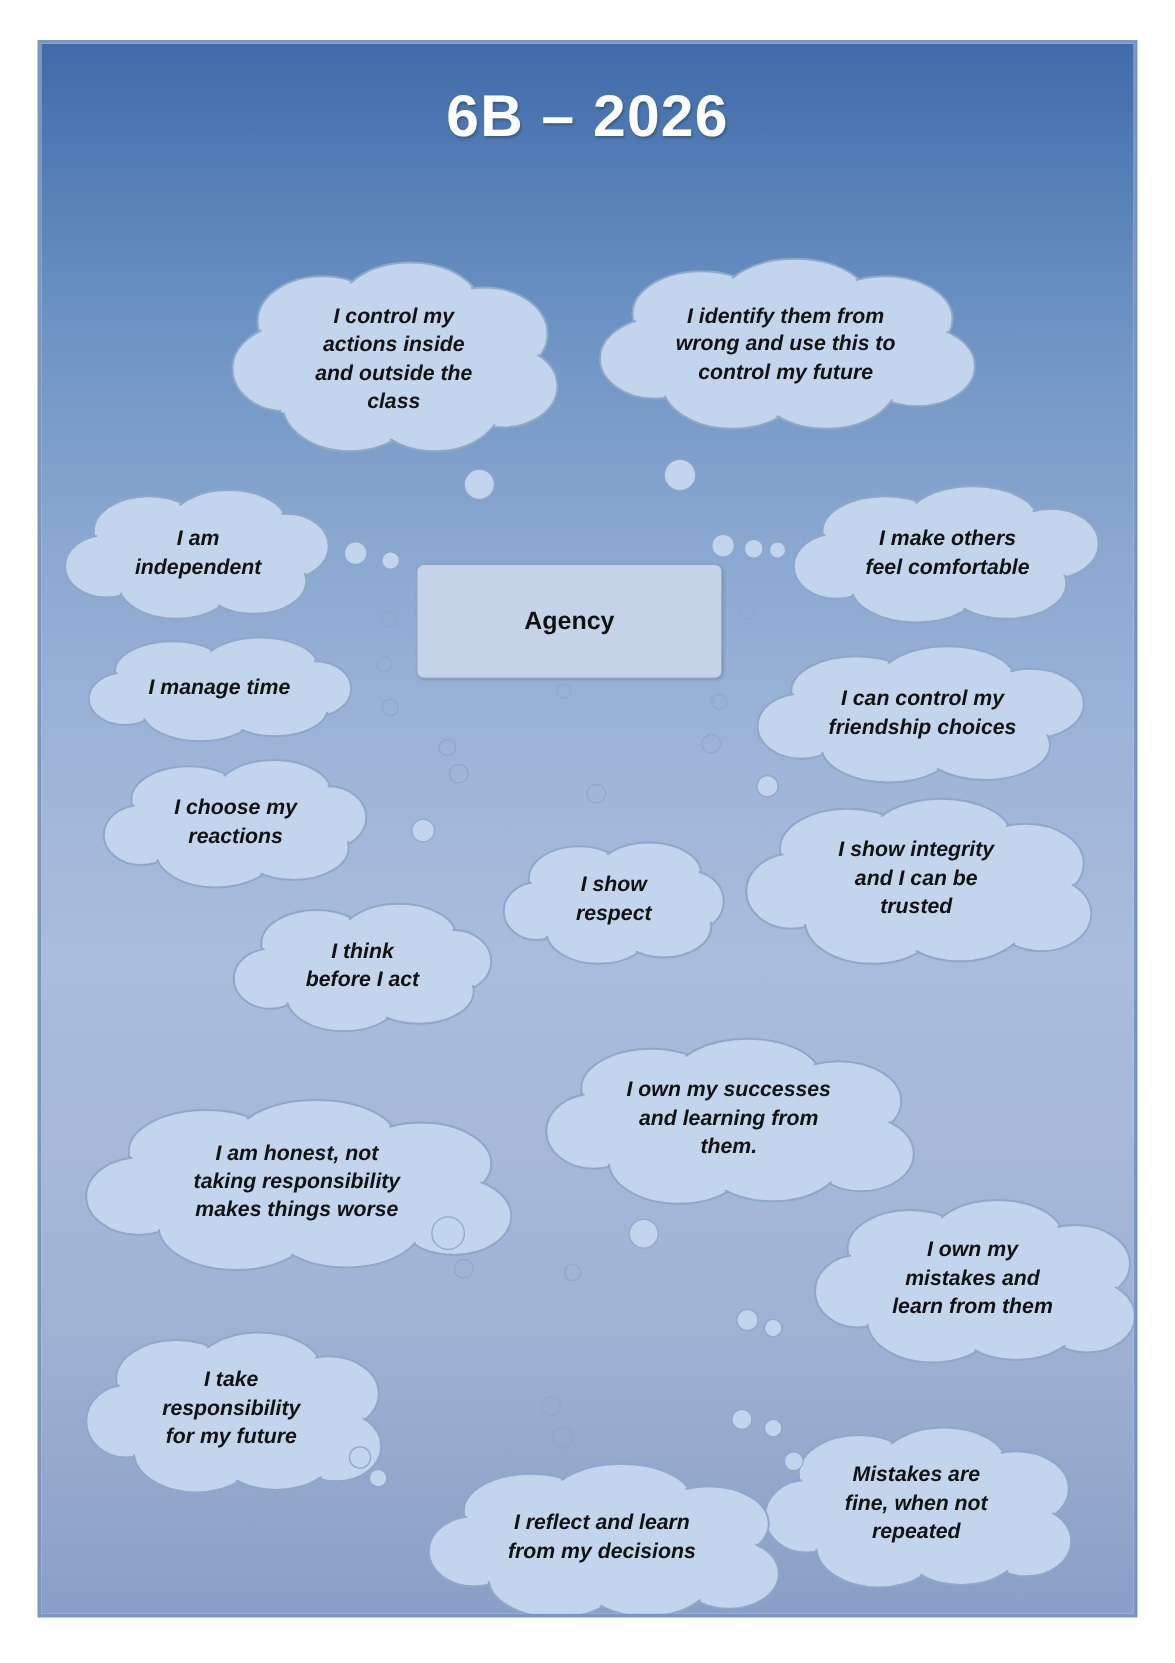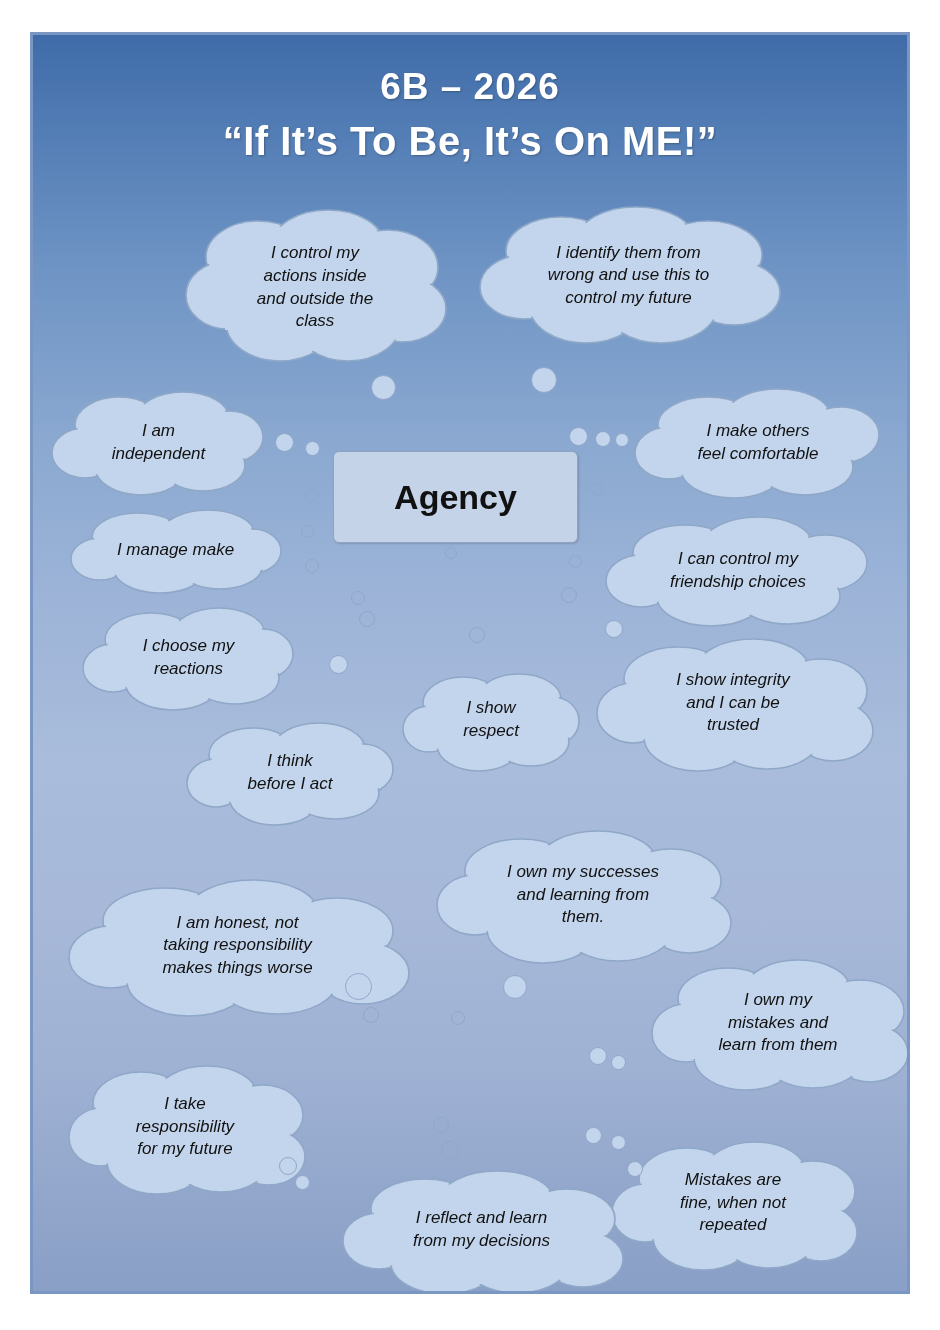--- a/index.html
+++ b/index.html
@@ -39,21 +39,21 @@
   
   .title-block {
     position: absolute;
     top: 32px;
     left: 0;
     width: 100%;
     text-align: center;
     color: #ffffff;
   }
   .title-line1 {
-    font-size: 37px;
+    font-size: 47px;
     font-weight: bold;
     letter-spacing: 1px;
     line-height: 1.1;
     text-shadow: 1px 1px 2px rgba(0,0,0,0.25);
   }
   .title-line2 {
     font-size: 40px;
     font-weight: bold;
     letter-spacing: 0.5px;
     line-height: 1.25;
@@ -65,21 +65,21 @@
   .center-box {
     position: absolute;
     background: #c5d3e8;
     border: 1px solid #8fa4c4;
     border-radius: 6px;
     display: flex;
     align-items: center;
     justify-content: center;
     color: #111111;
     font-weight: bold;
-    font-size: 34px;
+    font-size: 20px;
     box-shadow: 1px 1px 2px rgba(0,0,0,0.15);
   }
 
   
   .cloud {
     position: absolute;
   }
   .cloud svg {
     position: absolute;
     left: 0;
@@ -92,21 +92,21 @@
     position: absolute;
     left: 0;
     top: 0;
     width: 100%;
     height: 100%;
     display: flex;
     align-items: center;
     justify-content: center;
     text-align: center;
     font-style: italic;
-    font-weight: normal;
+    font-weight: bold;
     color: #111111;
     font-size: 17px;
     line-height: 1.33;
     padding: 0 14px;
     box-sizing: border-box;
     white-space: pre-line;
   }
 
   
   .bubble {
@@ -120,21 +120,20 @@
     border: 1px solid #8fa8c8;
   }
 </style>
 </head>
 <body>
 
 <div id="poster">
 
   <div class="title-block">
     <div class="title-line1">6B – 2026</div>
-    <div class="title-line2">“If It’s To Be, It’s On ME!”</div>
   </div>
 
   <div class="cloud" style="left:147px; top:170px; width:270px; height:165px;">
     <svg viewBox="0 0 270 165" preserveAspectRatio="none">
       <g fill="#c3d5ec" stroke="#8fa8c8" stroke-width="1.6">
         <ellipse cx="78" cy="52" rx="52" ry="36"></ellipse>
         <ellipse cx="148" cy="40" rx="56" ry="35"></ellipse>
         <ellipse cx="208" cy="62" rx="50" ry="37"></ellipse>
         <ellipse cx="48" cy="90" rx="42" ry="34"></ellipse>
         <ellipse cx="222" cy="104" rx="44" ry="33"></ellipse>
@@ -246,21 +245,21 @@
       <g fill="#c3d5ec" stroke="none">
         <ellipse cx="70" cy="34" rx="44" ry="22"></ellipse>
         <ellipse cx="140" cy="30" rx="44" ry="21"></ellipse>
         <ellipse cx="184" cy="48" rx="27" ry="20"></ellipse>
         <ellipse cx="32" cy="56" rx="27" ry="19"></ellipse>
         <ellipse cx="92" cy="66" rx="44" ry="22"></ellipse>
         <ellipse cx="152" cy="64" rx="40" ry="20"></ellipse>
         <rect x="34" y="30" width="148" height="38"></rect>
       </g>
     </svg>
-    <div class="cloud-text">I manage make</div>
+    <div class="cloud-text">I manage time</div>
   </div>
 
   <div class="cloud" style="left:570px; top:476px; width:270px; height:120px;">
     <svg viewBox="0 0 270 120" preserveAspectRatio="none">
       <g fill="#c3d5ec" stroke="#8fa8c8" stroke-width="1.6">
         <ellipse cx="82" cy="42" rx="52" ry="28"></ellipse>
         <ellipse cx="155" cy="33" rx="54" ry="27"></ellipse>
         <ellipse cx="222" cy="52" rx="42" ry="28"></ellipse>
         <ellipse cx="38" cy="70" rx="35" ry="26"></ellipse>
         <ellipse cx="108" cy="86" rx="54" ry="29"></ellipse>

